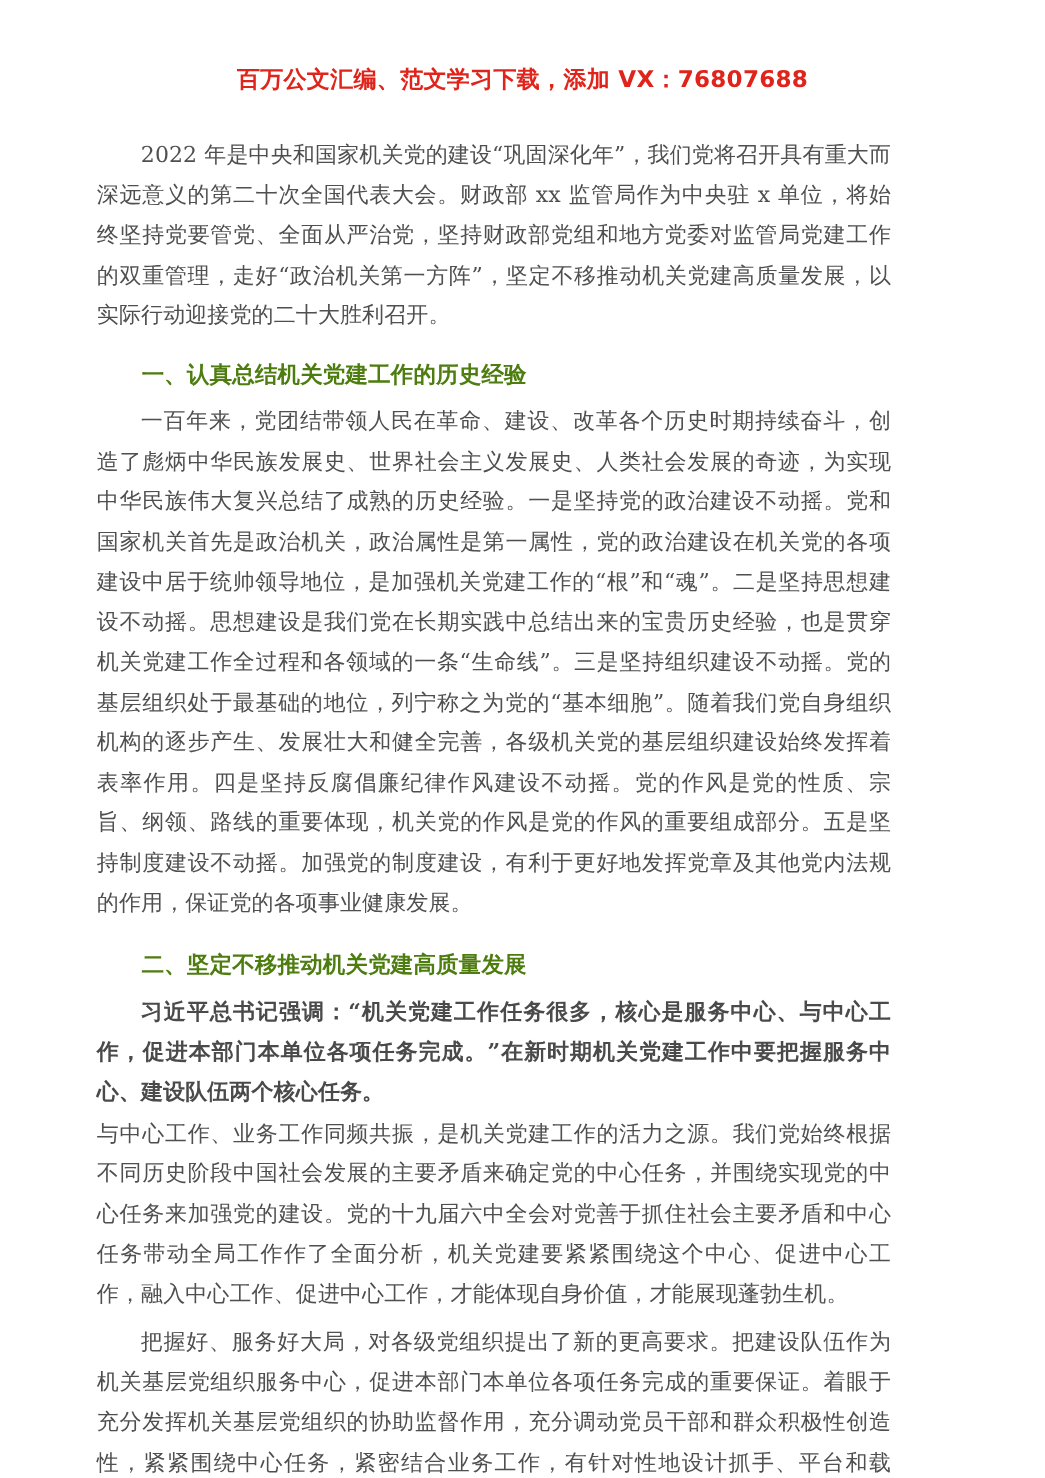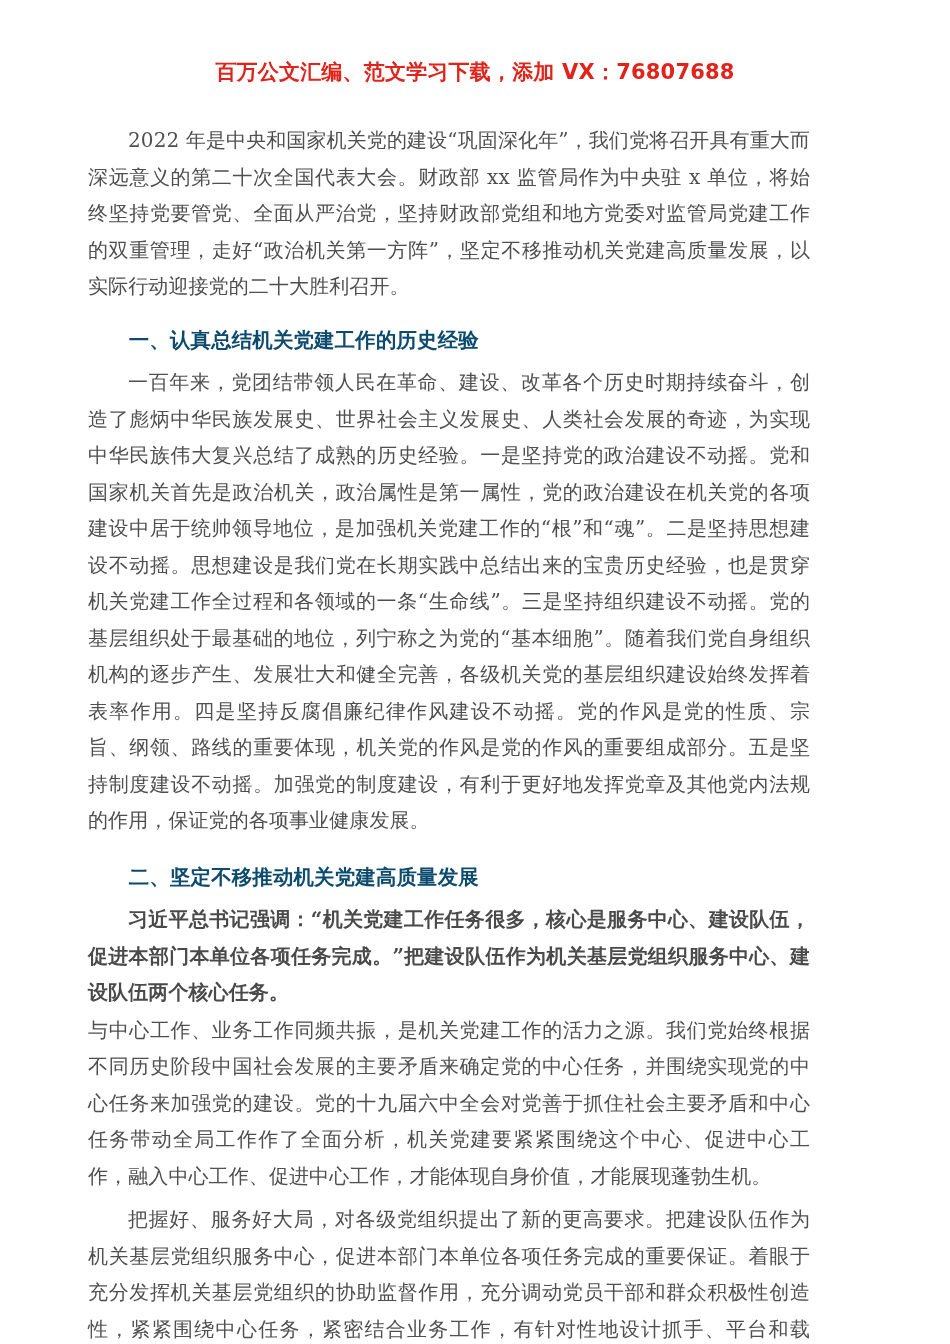--- a/index.html
+++ b/index.html
@@ -51,21 +51,21 @@
   }
   p.para.no-indent {
     text-indent: 0;
   }
   p.para.semibold {
     color: #4a4a4a;
     font-weight: bold;
   }
   h2.heading {
     margin: 10px 0 6px 0;
-    color: #0c4a6e;
+    color: #4d7c0f;
     font-size: 20.4px;
     line-height: 36.5px;
     font-weight: bold;
     text-indent: 2em;
     font-family: "DejaVu Sans", "Liberation Sans", sans-serif;
     letter-spacing: 0.2px;
   }
   .gap-sm { height: 6px; }
   .gap-md { height: 9px; }
 </style>
@@ -83,21 +83,21 @@
     <div class="gap-sm"></div>
 
     <h2 class="heading">一、认真总结机关党建工作的历史经验</h2>
 
     <p class="para">一百年来，党团结带领人民在革命、建设、改革各个历史时期持续奋斗，创造了彪炳中华民族发展史、世界社会主义发展史、人类社会发展的奇迹，为实现中华民族伟大复兴总结了成熟的历史经验。一是坚持党的政治建设不动摇。党和国家机关首先是政治机关，政治属性是第一属性，党的政治建设在机关党的各项建设中居于统帅领导地位，是加强机关党建工作的“根”和“魂”。二是坚持思想建设不动摇。思想建设是我们党在长期实践中总结出来的宝贵历史经验，也是贯穿机关党建工作全过程和各领域的一条“生命线”。三是坚持组织建设不动摇。党的基层组织处于最基础的地位，列宁称之为党的“基本细胞”。随着我们党自身组织机构的逐步产生、发展壮大和健全完善，各级机关党的基层组织建设始终发挥着表率作用。四是坚持反腐倡廉纪律作风建设不动摇。党的作风是党的性质、宗旨、纲领、路线的重要体现，机关党的作风是党的作风的重要组成部分。五是坚持制度建设不动摇。加强党的制度建设，有利于更好地发挥党章及其他党内法规的作用，保证党的各项事业健康发展。</p>
 
     <div class="gap-md"></div>
 
     <h2 class="heading">二、坚定不移推动机关党建高质量发展</h2>
 
-    <p class="para semibold">习近平总书记强调：“机关党建工作任务很多，核心是服务中心、建设队伍，促进本部门本单位各项任务完成。”把建设队伍作为机关基层党组织服务中心、建设队伍两个核心任务。</p>
+    <p class="para semibold">习近平总书记强调：“机关党建工作任务很多，核心是服务中心、与中心工作，促进本部门本单位各项任务完成。”在新时期机关党建工作中要把握服务中心、建设队伍两个核心任务。</p>
 
     <p class="para no-indent">与中心工作、业务工作同频共振，是机关党建工作的活力之源。我们党始终根据不同历史阶段中国社会发展的主要矛盾来确定党的中心任务，并围绕实现党的中心任务来加强党的建设。党的十九届六中全会对党善于抓住社会主要矛盾和中心任务带动全局工作作了全面分析，机关党建要紧紧围绕这个中心、促进中心工作，融入中心工作、促进中心工作，才能体现自身价值，才能展现蓬勃生机。</p>
 
     <div class="gap-sm"></div>
 
     <p class="para">把握好、服务好大局，对各级党组织提出了新的更高要求。把建设队伍作为机关基层党组织服务中心，促进本部门本单位各项任务完成的重要保证。着眼于充分发挥机关基层党组织的协助监督作用，充分调动党员干部和群众积极性创造性，紧紧围绕中心任务，紧密结合业务工作，有针对性地设计抓手、平台和载体，推动机关党建工作为党中央重大决策部署和本部门重大工作任务服务，做到部署有声音、贯彻有行动、推动有举措、落实有成效。</p>
 
   </div>
 </div>
 

